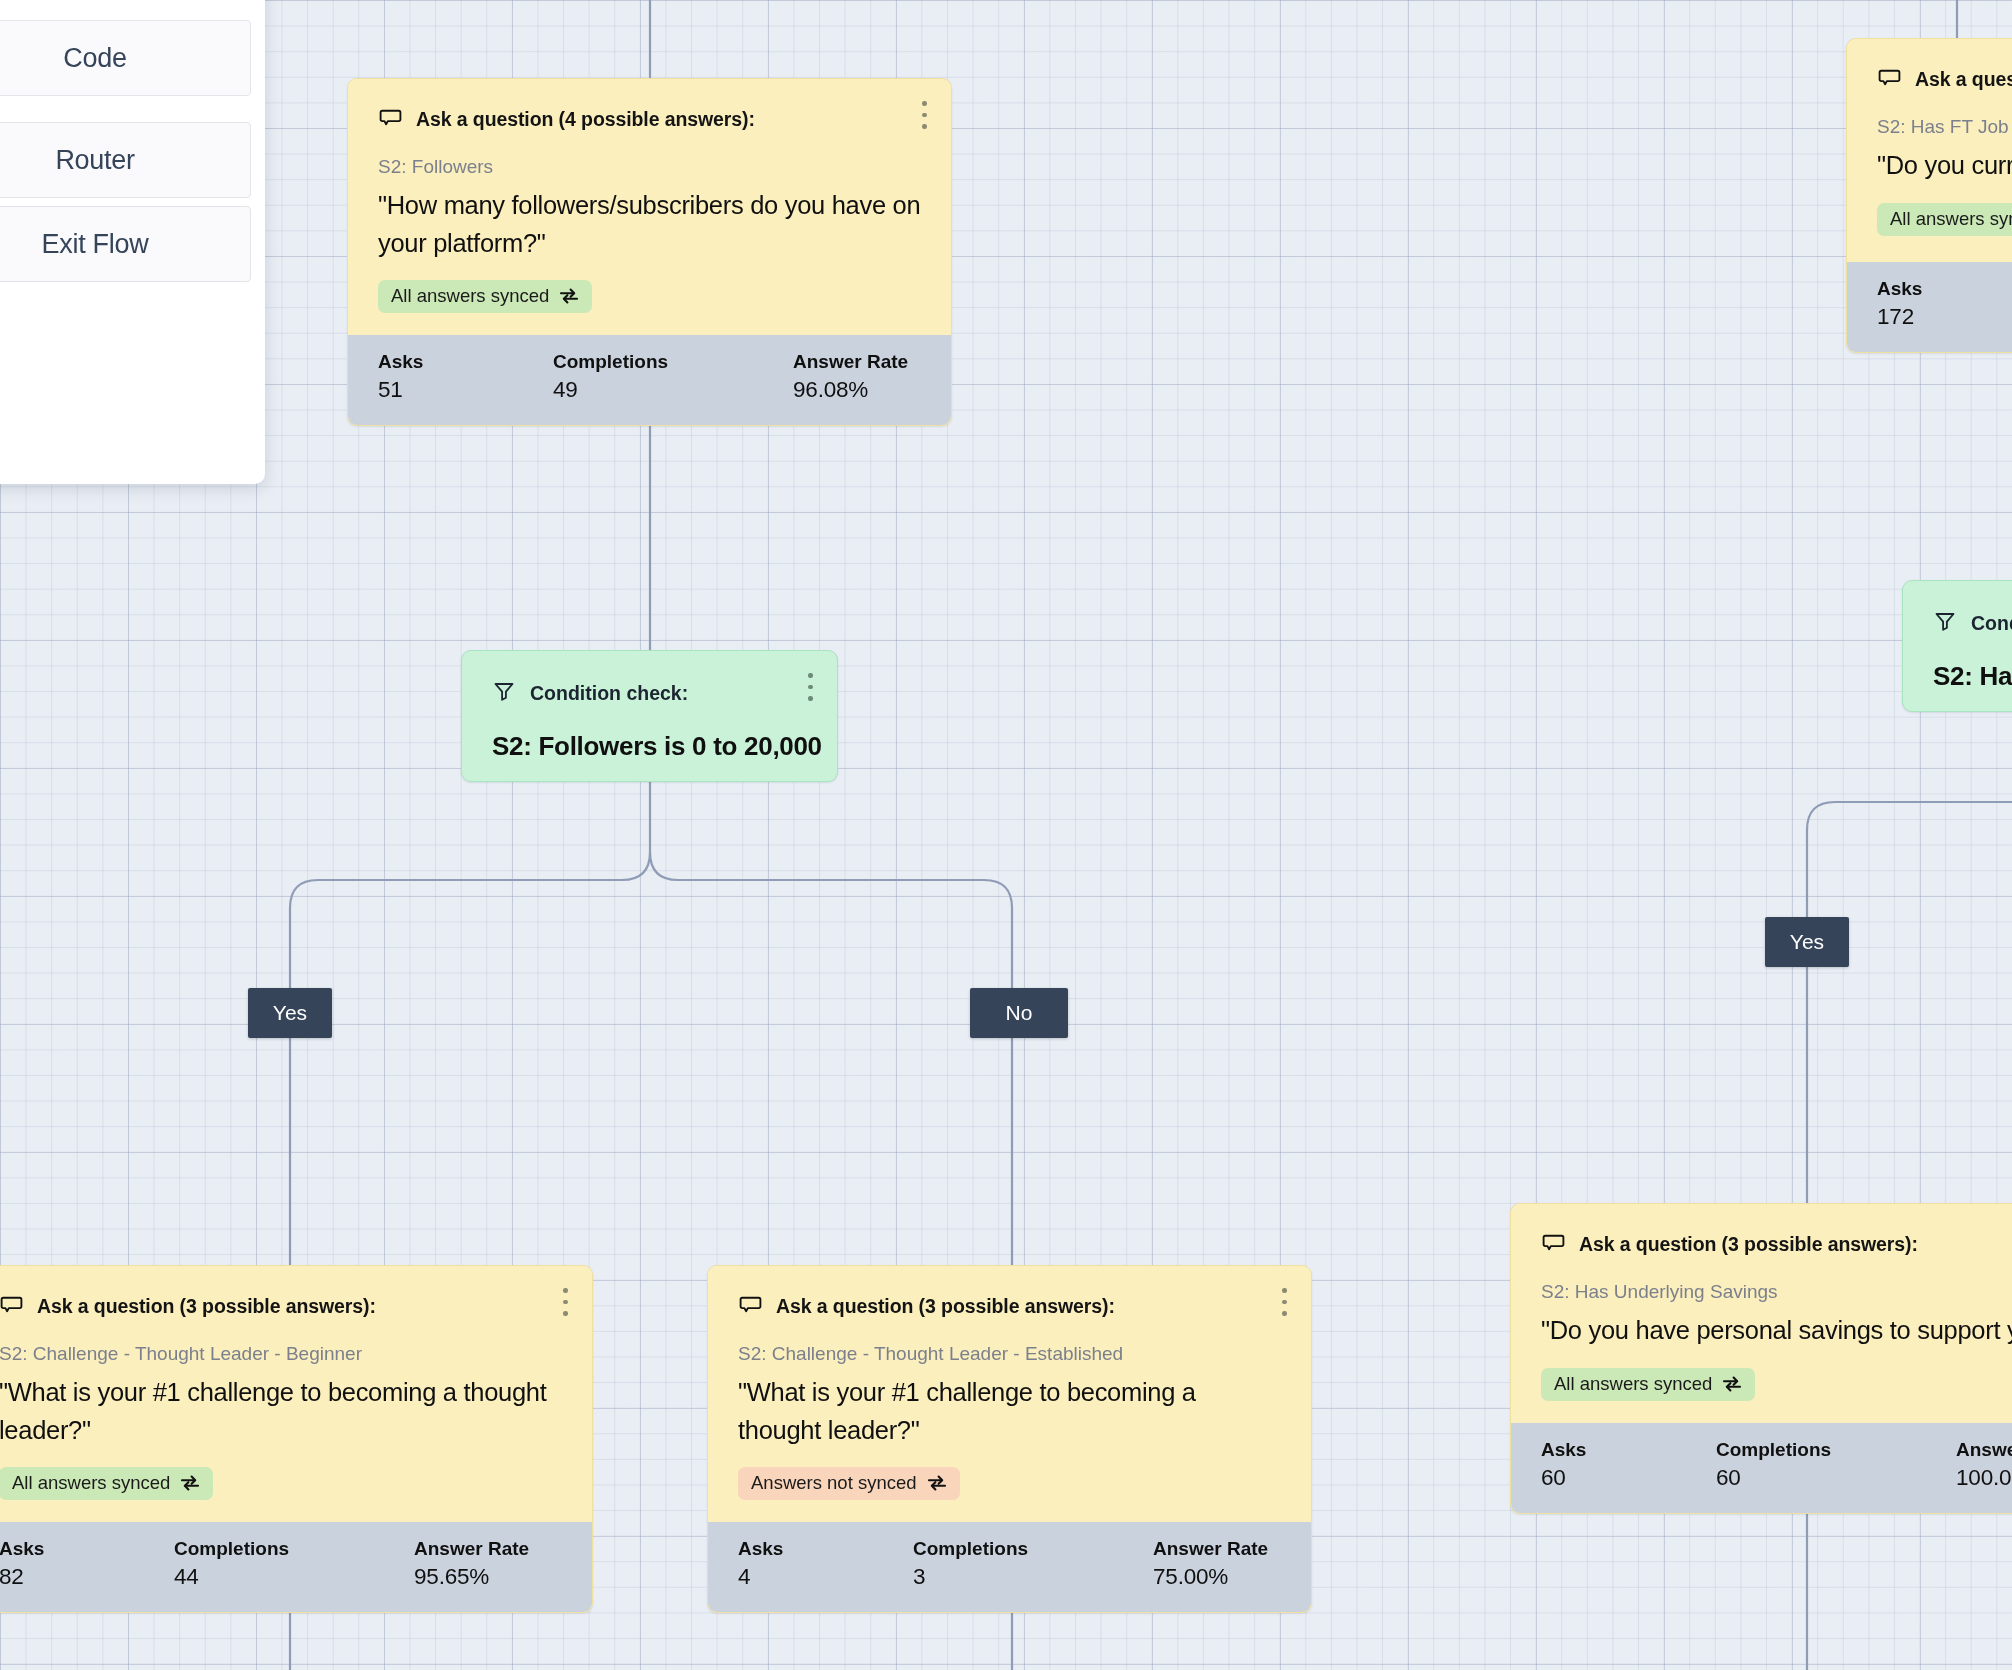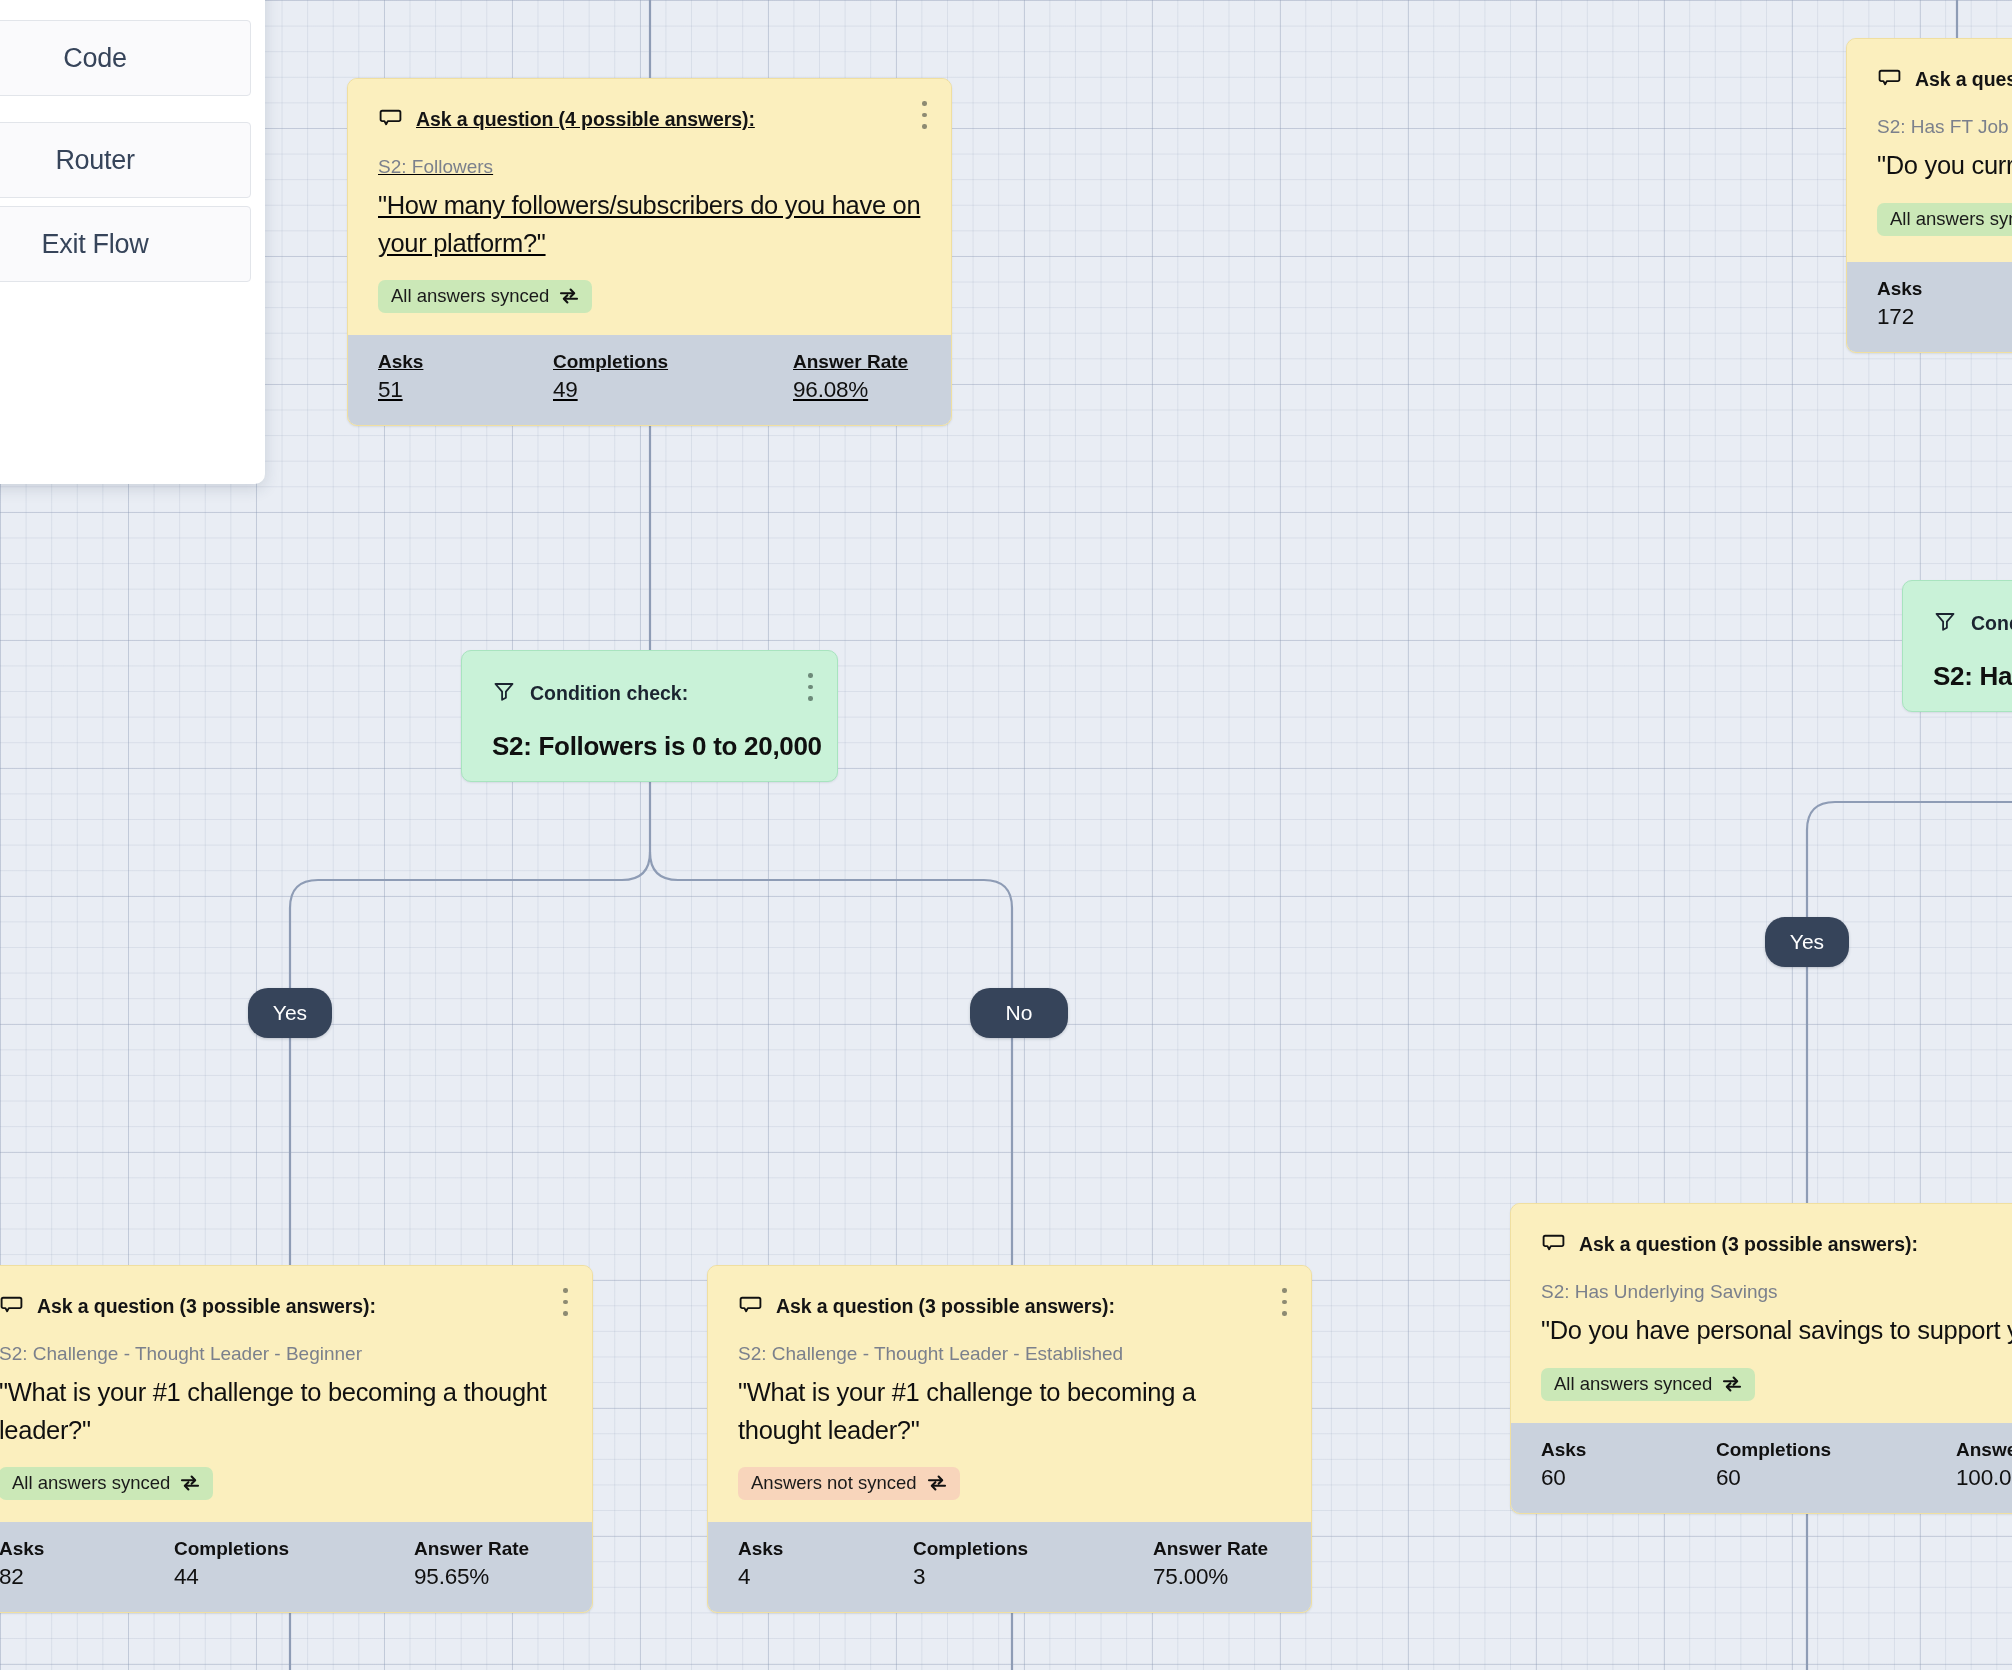--- a/index.html
+++ b/index.html
@@ -74,21 +74,21 @@
   .chead { display: flex; align-items: center; gap: 14px; margin-bottom: 24px; }
   .chead-label { font-size: 19.5px; font-weight: 700; color: #1b2430; white-space: nowrap; }
   .ctext { font-size: 26px; color: #101010; white-space: nowrap; letter-spacing: -0.3px; }
   .ctext b { font-weight: 700; }
   .ctext span.lite { font-weight: 700; }
   .cnode .dots i { background: #6d8a79; }
 
   
   .pill {
     position: absolute; background: #36445a; color: #fff;
-    border-radius: 20px; font-size: 21px;
+    border-radius: 2px; font-size: 21px;
     display: flex; align-items: center; justify-content: center;
     box-shadow: 0 1px 3px rgba(30,40,60,0.22);
     cursor: pointer;
   }
 
   
   #side-panel {
     position: absolute; left: -75px; top: -90px;
     width: 340px; height: 574px;
     background: #ffffff; border-radius: 10px;
@@ -122,21 +122,21 @@
       <path d="M 650,852 Q 650,880 622,880 L 318,880 Q 290,880 290,908 L 290,1670"></path>
 
       <path d="M 650,852 Q 650,880 678,880 L 984,880 Q 1012,880 1012,908 L 1012,1670"></path>
 
       <path d="M 1807,1670 L 1807,830 Q 1807,802 1835,802 L 2012,802"></path>
 
       <path d="M 1957,0 L 1957,38"></path>
     </g>
   </svg>
 
-  <div class="node qnode" style="left:347px; top:78px; width:605px;text-decoration:underline;">
+  <div class="node qnode" style="left:347px; top:78px; width:605px;">
     <div class="qbody">
       <div class="dots">
         <i></i>
           <i></i>
           <i></i>
       </div>
       <div class="qhead">
         <span>
           <svg width="25" height="25" viewBox="0 0 24 24" fill="none" stroke="#111" stroke-width="1.8" stroke-linecap="round" stroke-linejoin="round">
             <path d="M20 5.5H4a1.5 1.5 0 0 0-1.5 1.5v7a1.5 1.5 0 0 0 1.5 1.5h2.2l1.6 3 1.6-3H20a1.5 1.5 0 0 0 1.5-1.5V7A1.5 1.5 0 0 0 20 5.5z"></path>

